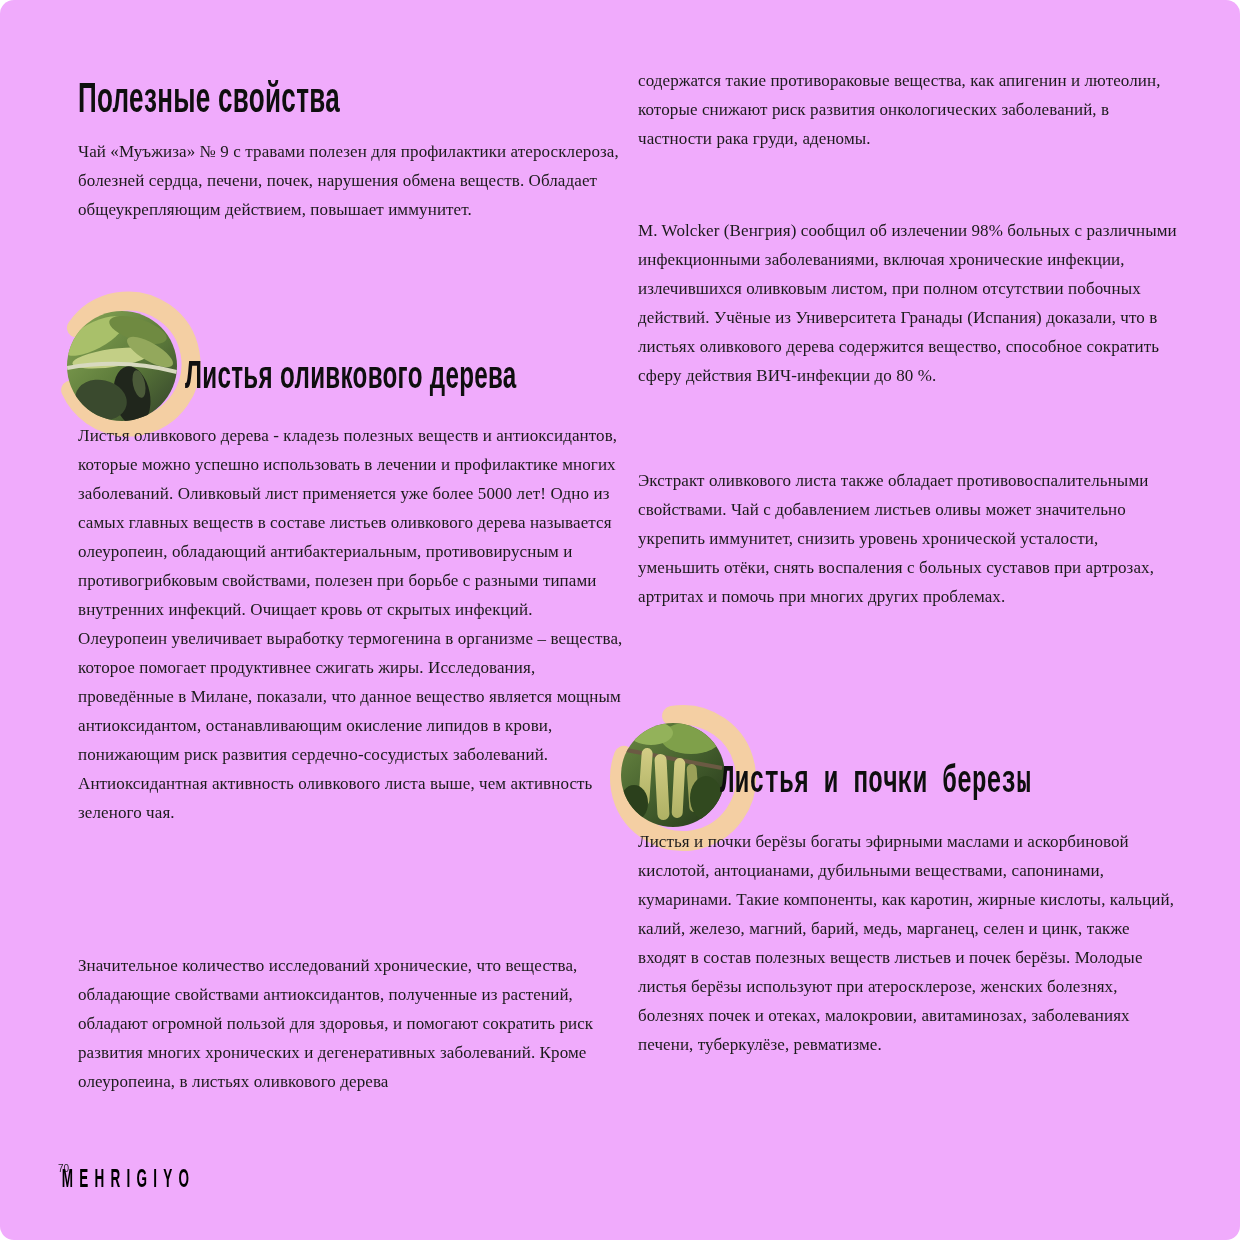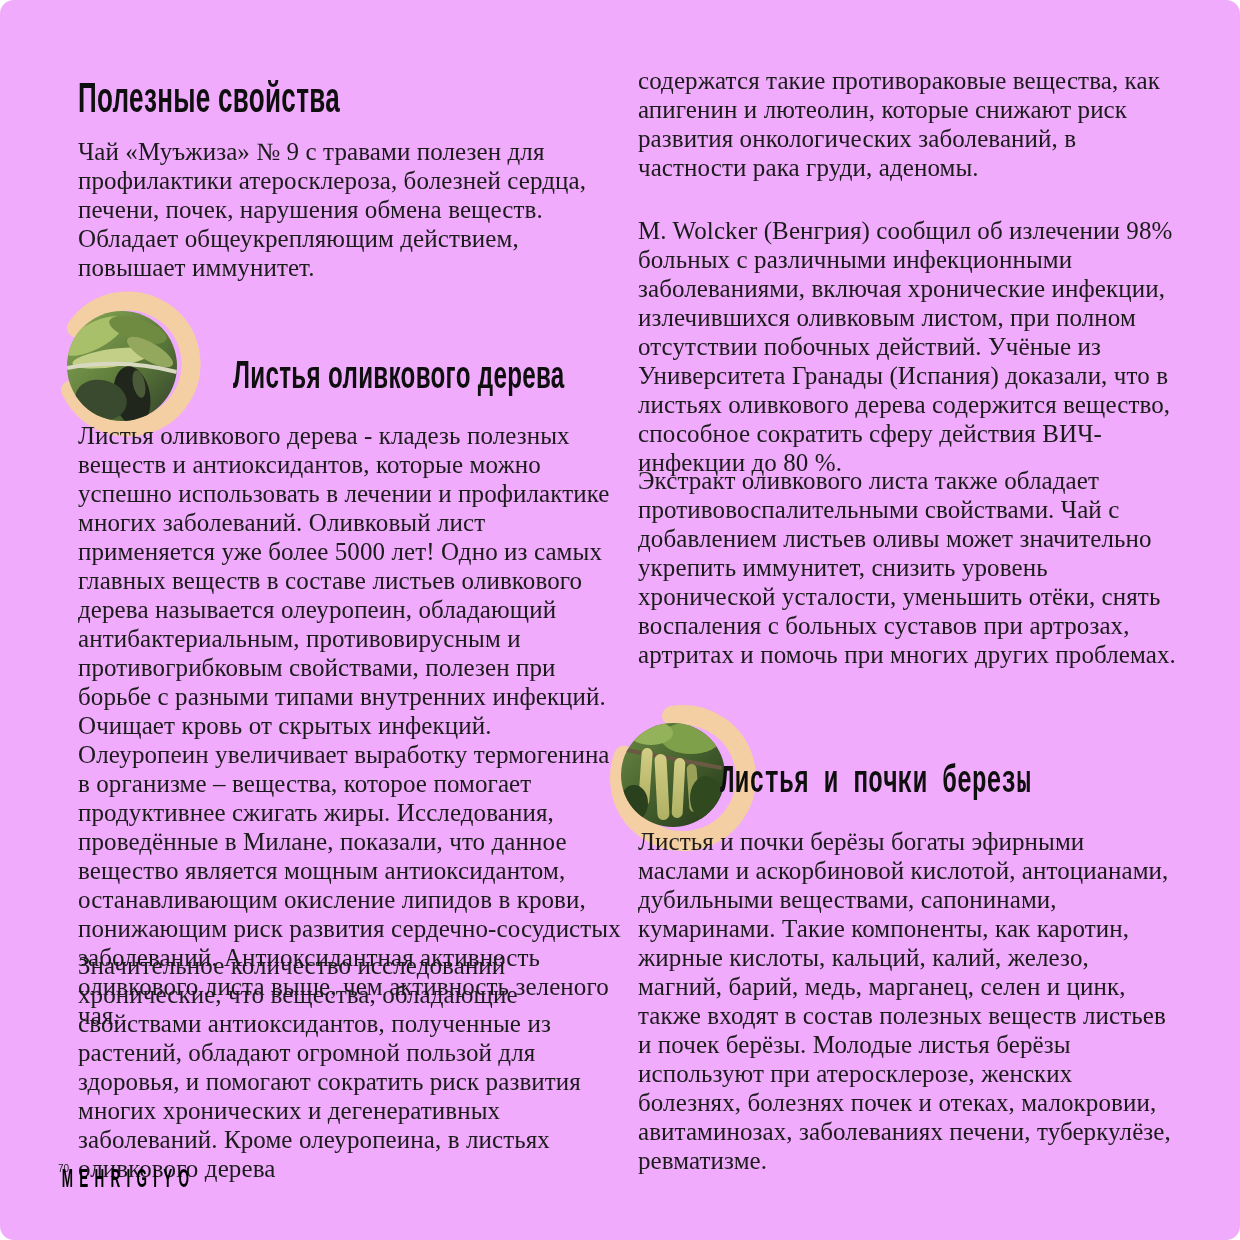--- a/index.html
+++ b/index.html
@@ -7,21 +7,21 @@
     position:relative;
     width:1240px;height:1240px;
     background:#f0abfc;
     font-family:"Liberation Serif", serif;
     color:#1b1b1b;
     overflow:hidden;
     border-radius:14px;
   }
   .body-text{
     position:absolute;
-    font-size:25px;
+    font-size:17px;
     line-height:29px;
     letter-spacing:0.1px;
     color:#1b1b1b;
     text-align:left;
   }
   .display-heading{
     position:absolute;
     font-family:"Liberation Sans", sans-serif;
     font-weight:700;
     color:#0f0f0f;
@@ -89,21 +89,21 @@
         <ellipse cx="66" cy="70" rx="40" ry="9" fill="#c3cf86" transform="rotate(-8 66 70)"></ellipse>
         <ellipse cx="104" cy="64" rx="26" ry="9" fill="#93a85c" transform="rotate(30 104 64)"></ellipse>
         <path d="M21 80 Q 76 70 131 84" stroke="#d8d9c0" stroke-width="4" fill="none"></path>
         <ellipse cx="86" cy="108" rx="18" ry="30" fill="#20261c" transform="rotate(-10 86 108)"></ellipse>
         <ellipse cx="55" cy="112" rx="26" ry="20" fill="#3a4a2e" transform="rotate(12 55 112)"></ellipse>
         <ellipse cx="93" cy="96" rx="6" ry="14" fill="#4b5a39" transform="rotate(-12 93 96)"></ellipse>
       </g>
     </svg>
   </div>
 
-  <div class="display-heading h2" style="left:185px;top:353px;margin-left:48px;">
+  <div class="display-heading h2" style="left:185px;top:353px;">
     <span class="squeeze">Листья оливкового дерева</span>
   </div>
 
   <div class="body-text" style="left:78px;top:421px;width:548px;">Листья оливкового дерева - кладезь полезных веществ и антиоксидантов, которые можно успешно использовать в лечении и профилактике многих заболеваний. Оливковый лист применяется уже более 5000 лет! Одно из самых главных веществ в составе листьев оливкового дерева называется олеуропеин, обладающий антибактериальным, противовирусным и противогрибковым свойствами, полезен при борьбе с разными типами внутренних инфекций. Очищает кровь от скрытых инфекций. Олеуропеин увеличивает выработку термогенина в организме – вещества, которое помогает продуктивнее сжигать жиры. Исследования, проведённые в Милане, показали, что данное вещество является мощным антиоксидантом, останавливающим окисление липидов в крови, понижающим риск развития сердечно-сосудистых заболеваний. Антиоксидантная активность оливкового листа выше, чем активность зеленого чая.</div>
 
   <div class="body-text" style="left:78px;top:951px;width:548px;">Значительное количество исследований хронические, что вещества, обладающие свойствами антиоксидантов, полученные из растений, обладают огромной пользой для здоровья, и помогают сократить риск развития многих хронических и дегенеративных заболеваний. Кроме олеуропеина, в листьях оливкового дерева</div>
 
   <div class="body-text" style="left:638px;top:66px;width:540px;">содержатся такие противораковые вещества, как апигенин и лютеолин, которые снижают риск развития онкологических заболеваний, в частности рака груди, аденомы.</div>
 
   <div class="body-text" style="left:638px;top:216px;width:540px;">M. Wolcker (Венгрия) сообщил об излечении 98% больных с различными инфекционными заболеваниями, включая хронические инфекции, излечившихся оливковым листом, при полном отсутствии побочных действий. Учёные из Университета Гранады (Испания) доказали, что в листьях оливкового дерева содержится вещество, способное сократить сферу действия ВИЧ-инфекции до 80 %.</div>

